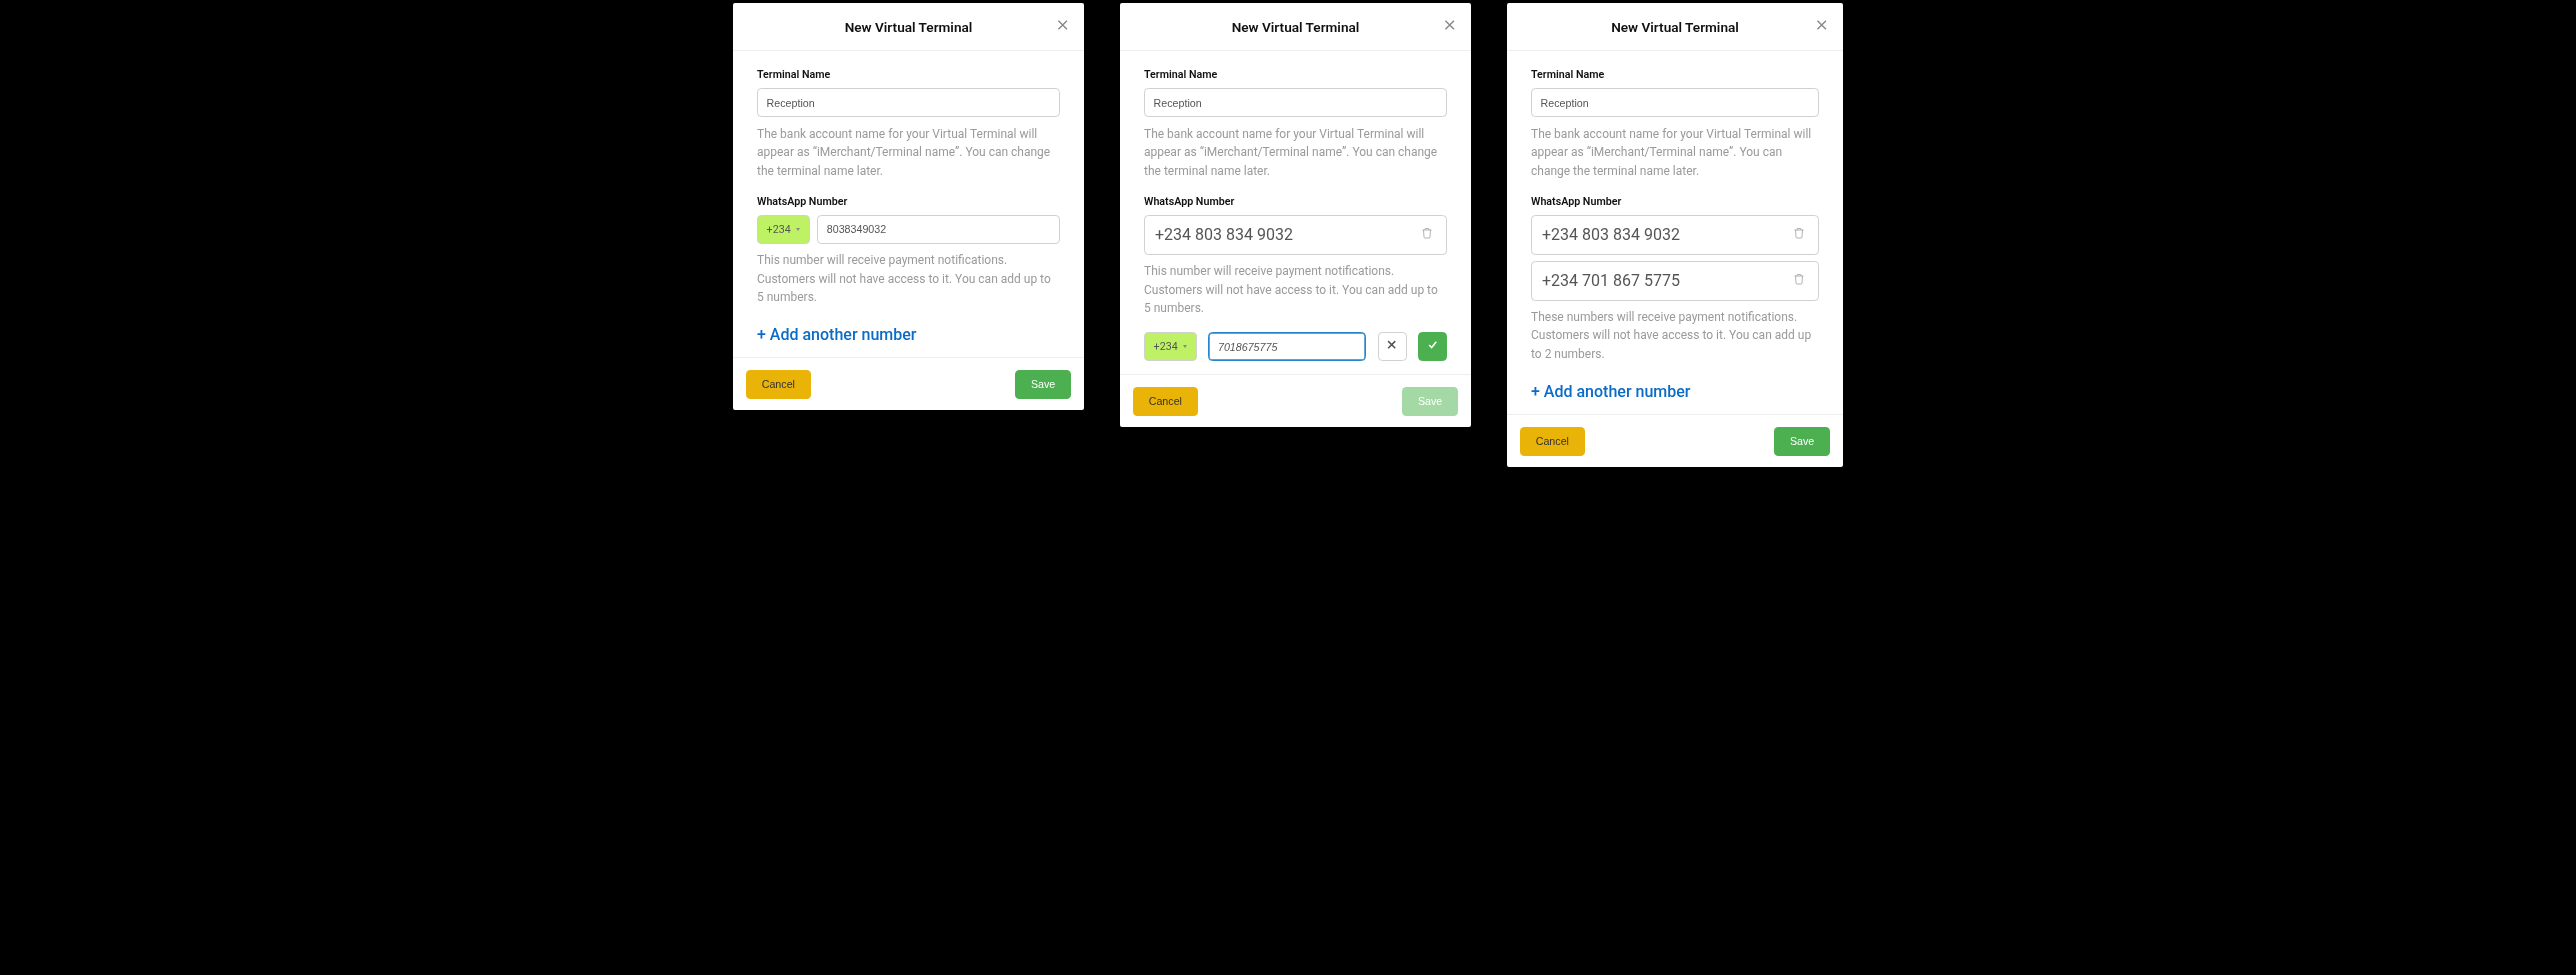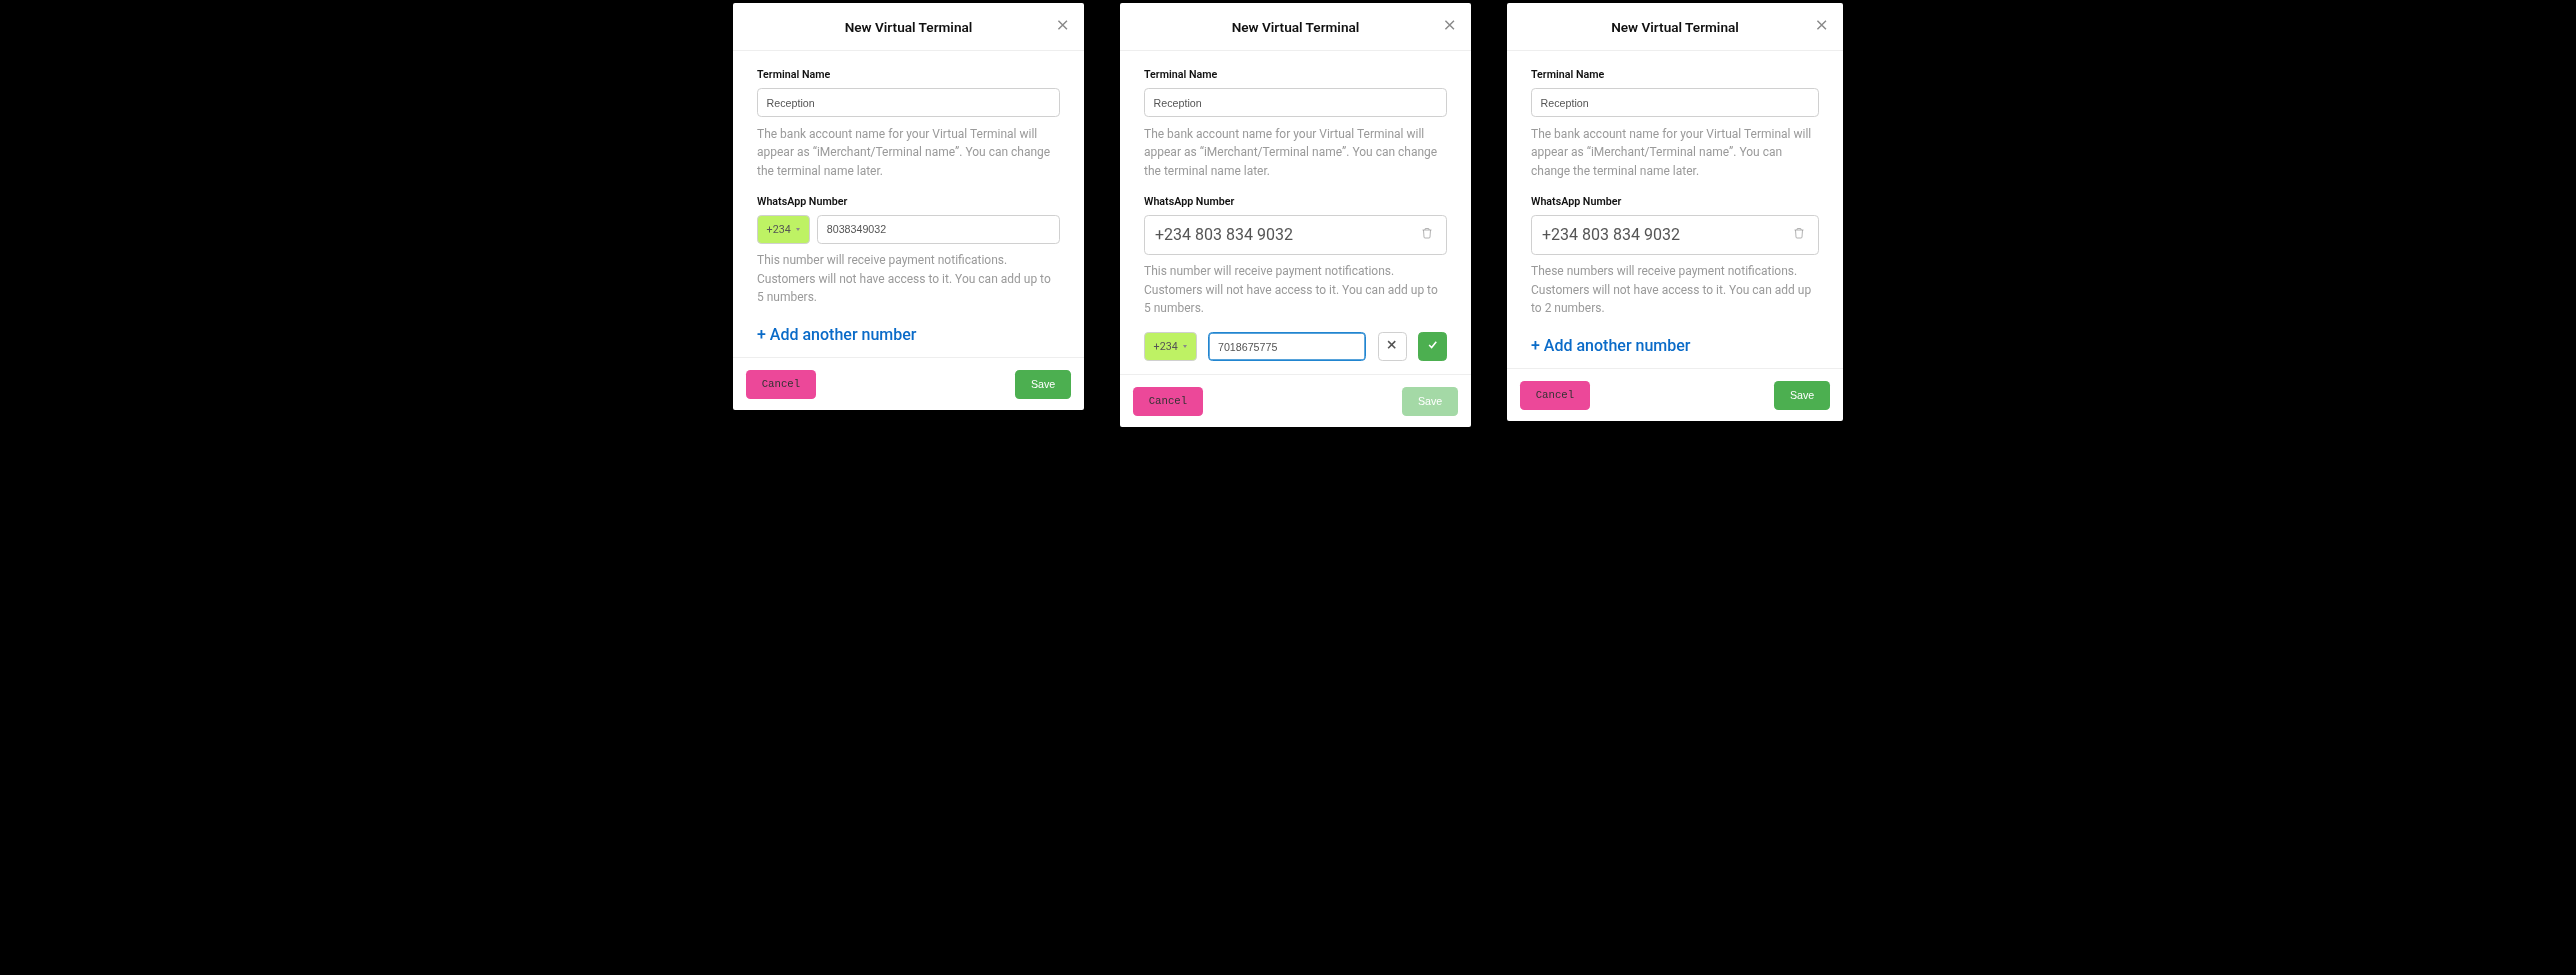--- a/index.html
+++ b/index.html
@@ -66,20 +66,21 @@
     border: 0.7px solid #d0d0d0;
     border-radius: 4.3px;
     padding: 0 8.6px;
     font-size: 10.7px;
     color: #555;
     background: #fff;
   }
   .input.focused {
     border-color: #2185d0;
     box-shadow: 0 0 0 0.7px #2185d0 inset;
+    font-style: italic;
   }
   .helper {
     font-size: 12px;
     color: #9a9a9a;
     margin-top: 7.2px;
     line-height: 1.55;
   }
   .phone-row {
     display: flex;
     gap: 7.2px;
@@ -167,23 +168,22 @@
   .btn {
     height: 29px;
     padding: 0 15.7px;
     border-radius: 4.3px;
     font-size: 10.7px;
     font-weight: 500;
     cursor: pointer;
     border: none;
   }
   .btn-cancel {
-    background: #ec4899;
+    background: #eab308;
     color: #333;
-    font-family: Liberation Mono, monospace;
   }
   .btn-save {
     background: #4caf50;
     color: #fff;
   }
   .btn-save.disabled {
     background: #a4d9a6;
     cursor: default;
   }
 </style>
@@ -307,20 +307,30 @@
       <div class="saved-number">
         <span>+234 803 834 9032</span>
         <button class="trash-btn">
           <span>
             <svg viewBox="0 0 24 24">
                 <path d="M3 6h18M8 6V4a1 1 0 011-1h6a1 1 0 011 1v2M19 6l-1 14a2 2 0 01-2 2H8a2 2 0 01-2-2L5 6"></path>
               </svg>
           </span>
         </button>
       </div>
+      <div class="saved-number">
+        <span>+234 701 867 5775</span>
+        <button class="trash-btn">
+          <span>
+            <svg viewBox="0 0 24 24">
+                <path d="M3 6h18M8 6V4a1 1 0 011-1h6a1 1 0 011 1v2M19 6l-1 14a2 2 0 01-2 2H8a2 2 0 01-2-2L5 6"></path>
+              </svg>
+          </span>
+        </button>
+      </div>
       <div class="helper">These numbers will receive payment notifications. Customers will not have access to it. You can add up to 2 numbers.</div>
     </div>
     <span class="add-link">+ Add another number</span>
   </div>
   <div class="modal-footer">
     <button class="btn btn-cancel">Cancel</button>
     <button class="btn btn-save">Save</button>
   </div>
 </div>
 

